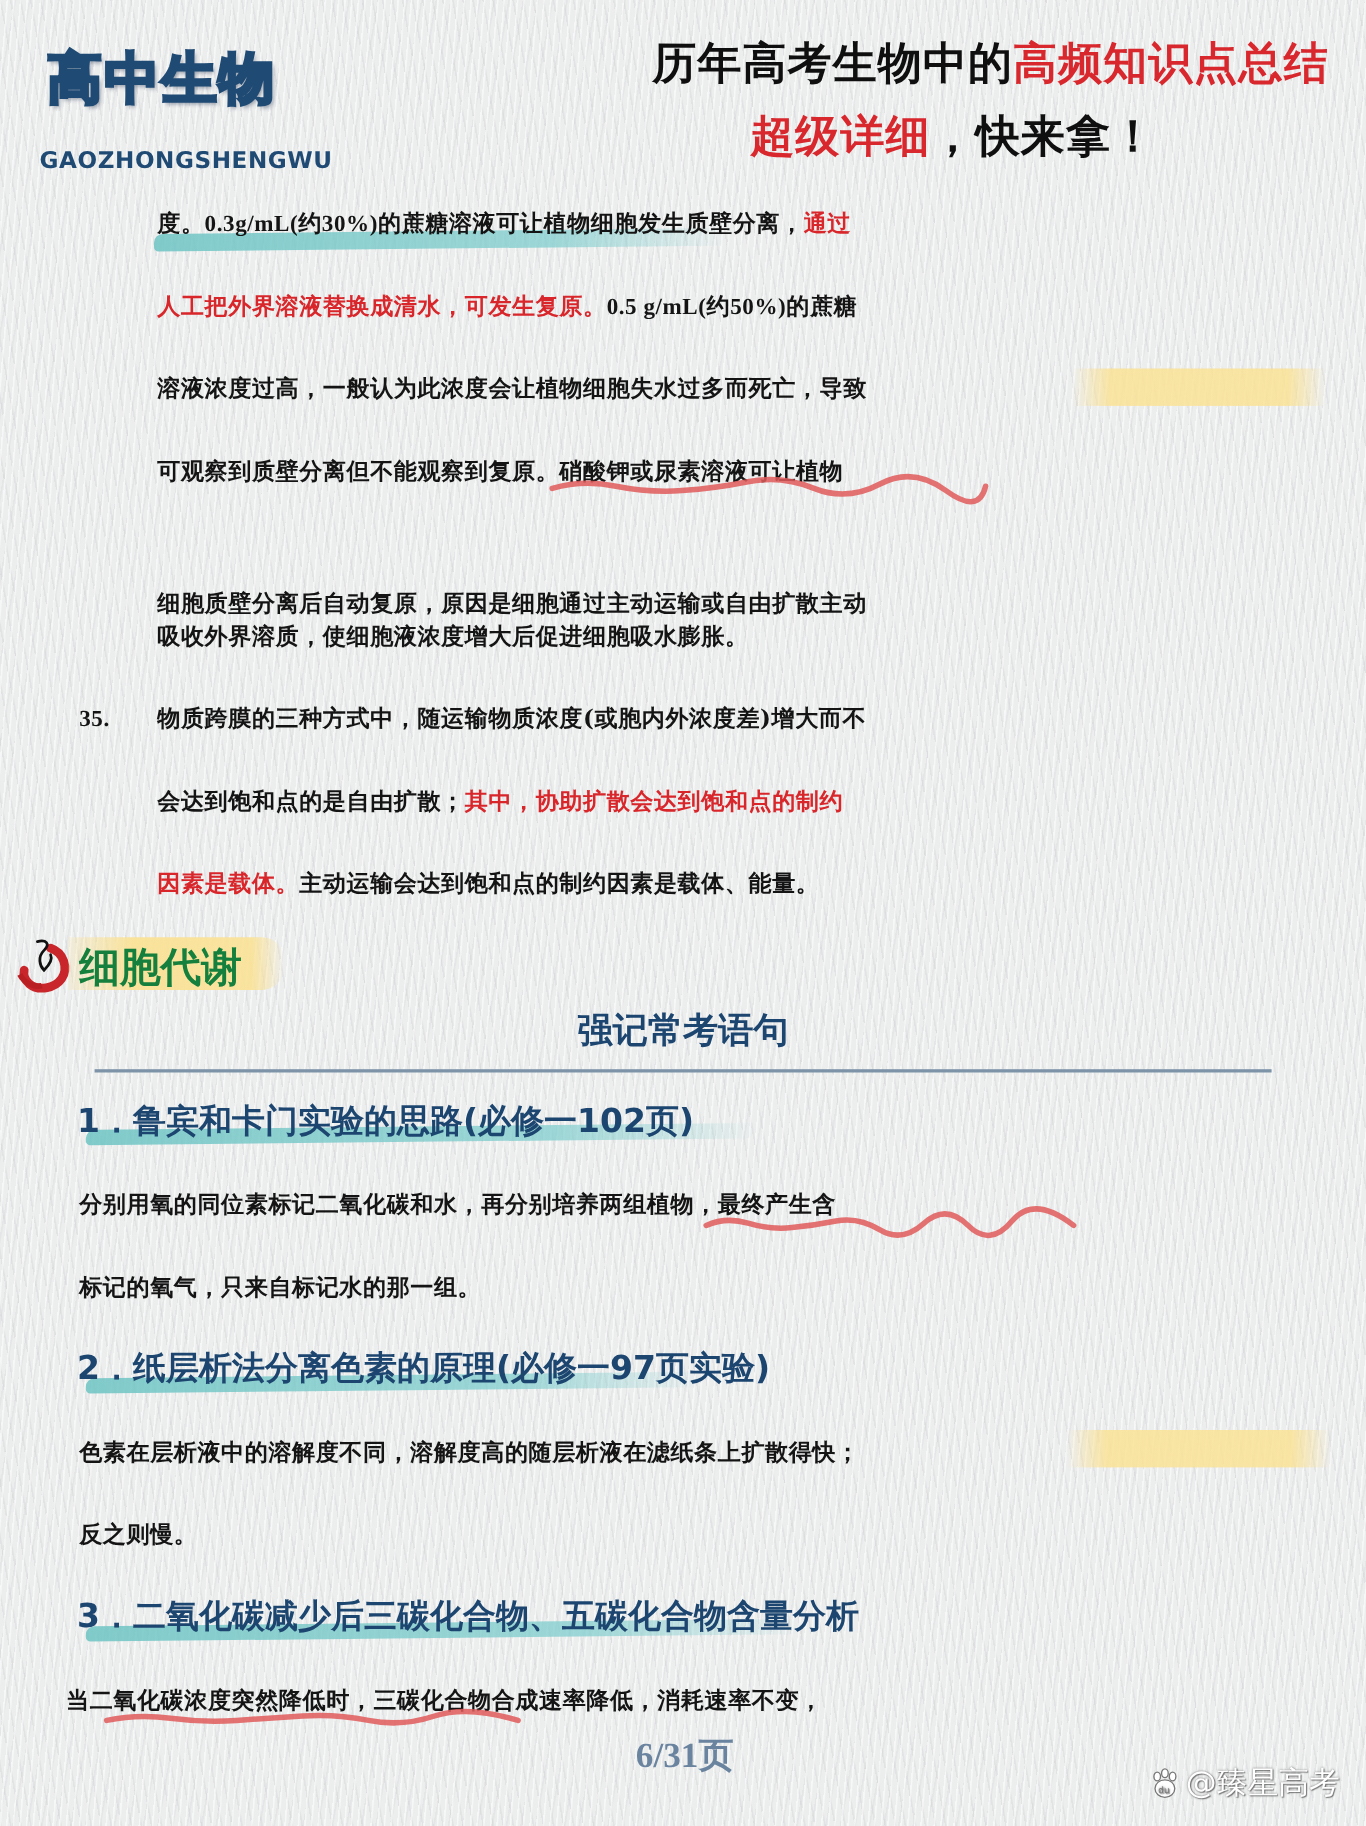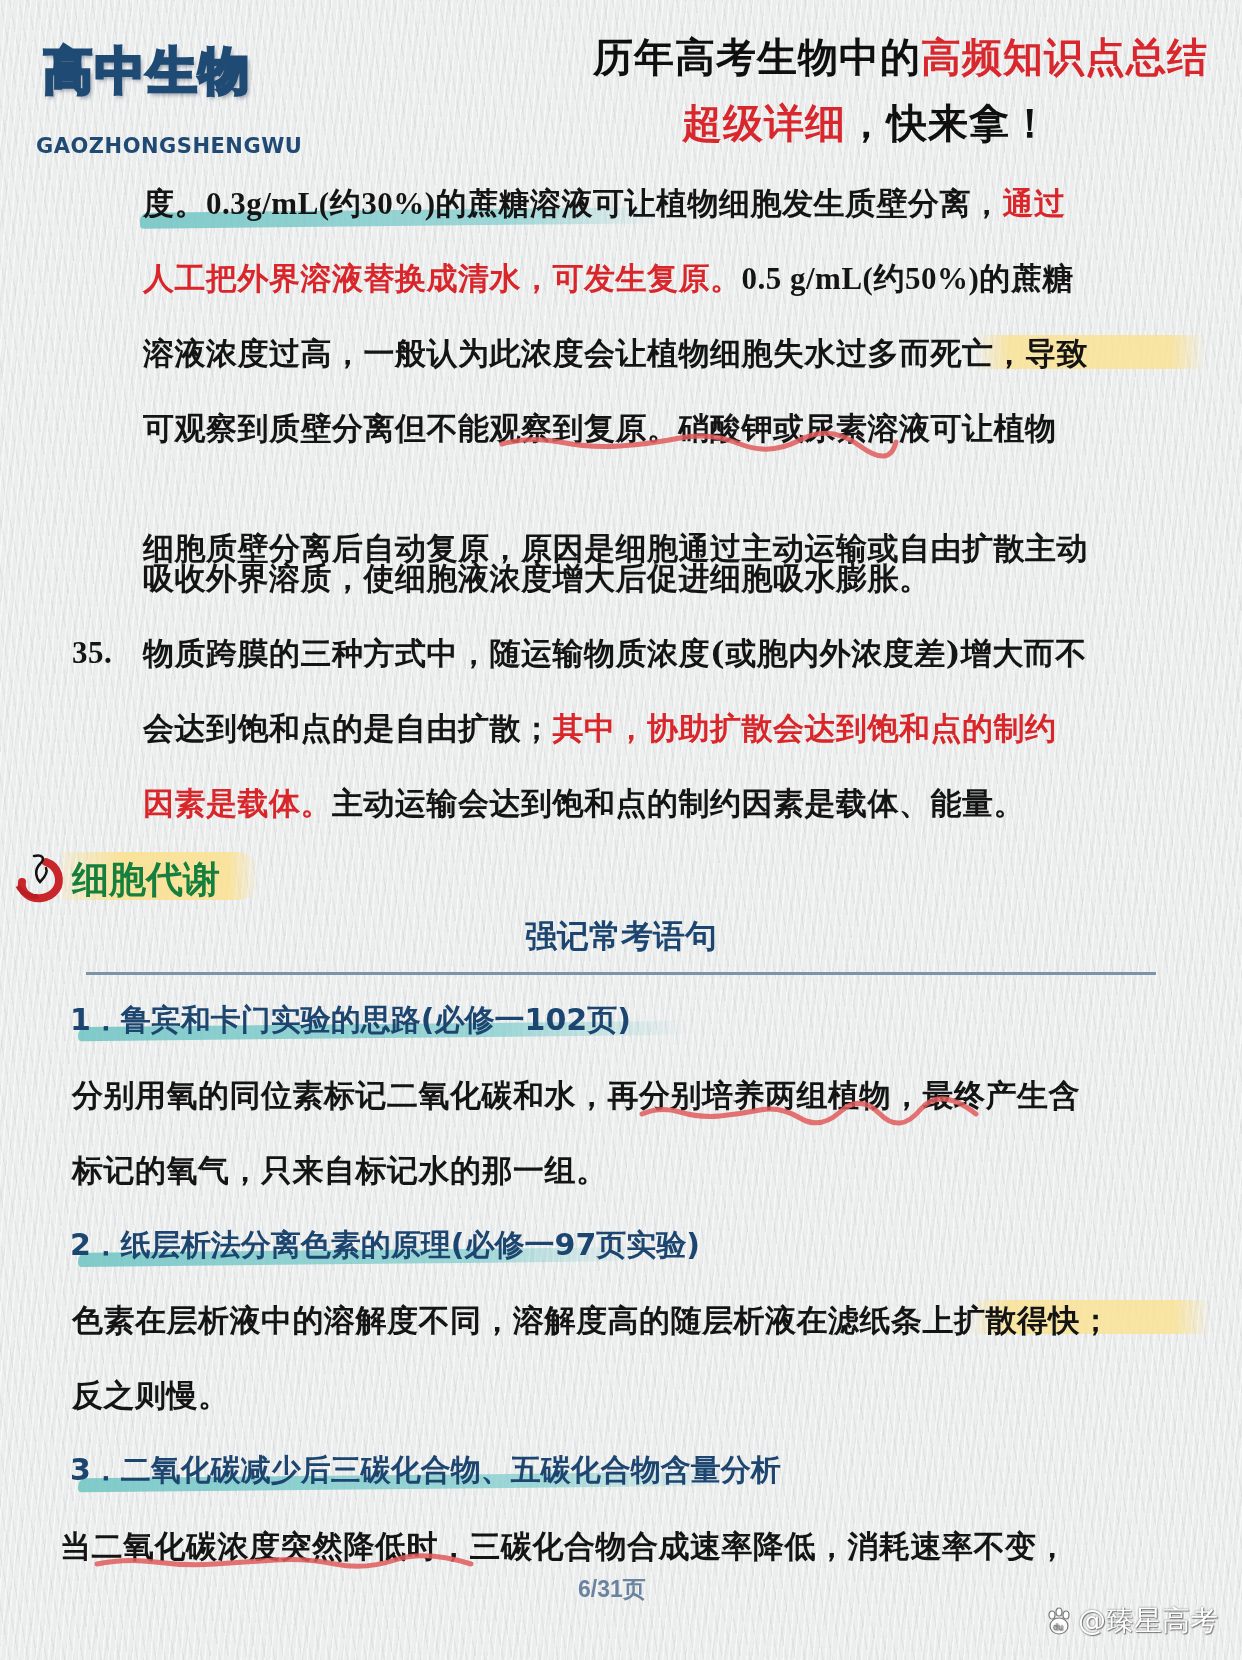--- a/index.html
+++ b/index.html
@@ -33,21 +33,21 @@
   }
   .header-sub {
     left: 682px; top: 96px; font-family: "DejaVu Sans", sans-serif;
     font-size: 40px; font-weight: bold; letter-spacing: 1px; color: #0f0f0f;
   }
   .red { color: #d8272d; }
   .red-body { color: #d8262b; }
 
   
   .line {
-    position: absolute; font-size: 31px; font-weight: bold; line-height: 40px;
+    position: absolute; font-size: 21px; font-weight: bold; line-height: 40px;
     white-space: nowrap; letter-spacing: 0.5px;
   }
   .num { font-family: "Liberation Serif", serif; }
 
   
   .hl-teal {
     position: absolute; height: 16px;
     background: linear-gradient(90deg, rgba(110,196,196,0.85), rgba(130,206,206,0.75) 70%, rgba(150,215,215,0));
     border-radius: 8px 2px 10px 4px; transform: rotate(-0.6deg);
   }
@@ -72,22 +72,22 @@
     font-family: "DejaVu Sans", sans-serif; font-size: 32px; font-weight: bold; color: #1c4670;
   }
   .divider {
     left: 86px; top: 972px; width: 1070px; height: 3px; background: #7d93a8;
   }
   .item-head {
     position: absolute; font-family: "DejaVu Sans", sans-serif;
     font-size: 30px; font-weight: bold; color: #1c4670; white-space: nowrap; line-height: 40px;
   }
   .page-num {
-    left: 578px; top: 1574px; font-family: Liberation Sans, sans-serif;
-    font-size: 23px; font-weight: bold; color: #6a84a0;
+    left: 578px; top: 1574px; font-family: Liberation Serif, serif;
+    font-size: 32px; font-weight: bold; color: #6a84a0;
   }
   .watermark {
     right: 24px; top: 1602px; font-family: "DejaVu Sans", sans-serif;
     font-size: 28px; color: #ffffff; text-shadow: 0 0 2px rgba(90,90,90,0.9), 1px 1px 1px rgba(60,60,60,0.6);
     display: flex; align-items: center; gap: 4px;
   }
   .paw { width: 30px; height: 30px; }
 </style>
 </head>
 <body>

